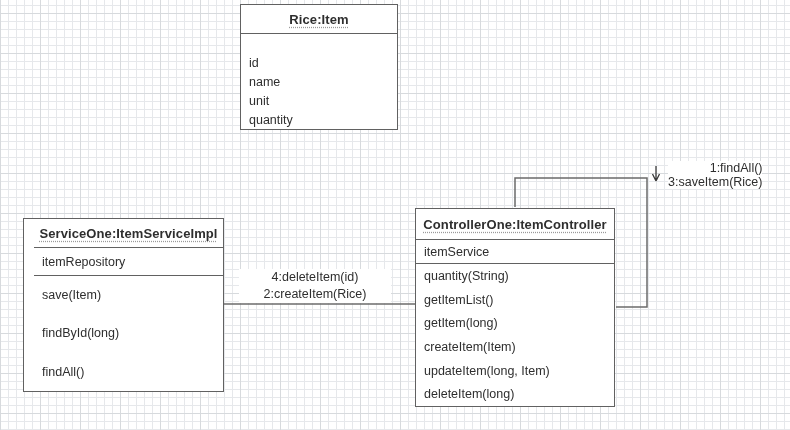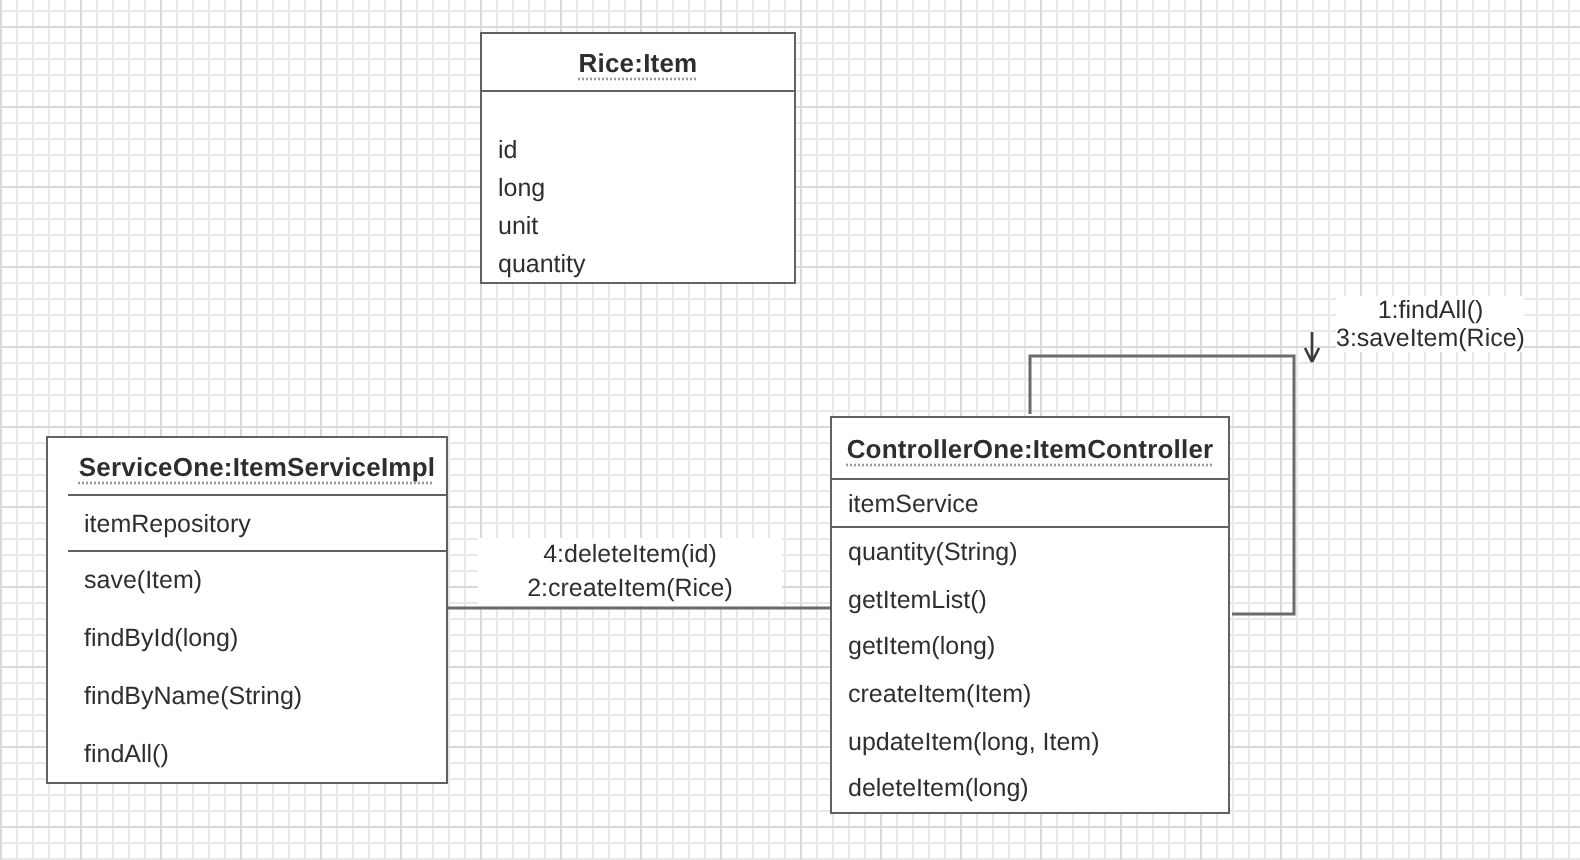--- a/index.html
+++ b/index.html
@@ -39,67 +39,66 @@
     letter-spacing:0.1px;
   }
   .uml-section { display:flex; flex-direction:column; }
   .attr-section { flex:none; border-bottom:1.5px solid #616161; }
   .attr-section.no-border { border-bottom:none; flex:1; }
   .method-section { flex:1; }
   .uml-row {
     flex:1; display:flex; align-items:center;
     padding-left:8px; font-size:12.5px; white-space:nowrap;
   }
-  #box-rice   { left:240px; top:16px;  width:158px; height:126px;gap:19px; }
+  #box-rice   { left:240px; top:4px;  width:158px; height:126px;gap:19px; }
   #box-rice .uml-title { height:28px; }
   #box-service{ left:23px;  top:218px; width:201px; height:174px;padding-left:10px; }
   #box-service .uml-title { height:28px; }
   #box-service .attr-section { height:27px; }
   #box-controller { left:415px; top:208px; width:200px; height:199px; }
   #box-controller .uml-title { height:30px;text-align:right; }
   #box-controller .attr-section { height:23px; }
 
   .edge-label {
     position:absolute; z-index:3; background:#ffffff;
     color:#2e2e2e; font-size:12.5px; white-space:nowrap;
   }
   #label-mid  { left:239px; top:257px; width:152px; text-align:center; line-height:17px;margin-top:12px; }
-  #label-loop { left:668px; top:148px; text-align:center; line-height:14px; }
+  #label-loop { left:668px; top:161px; text-align:right; line-height:14px; }
 </style>
 </head>
 <body>
 
 <div id="canvas">
 
   <svg id="connector-layer" width="790" height="430">
     <line x1="224" y1="304" x2="416" y2="304" class="edge"></line>
     <path d="M515,207 L515,178 L647,178 L647,307 L616,307" class="edge"></path>
     <path d="M306,299 H327 M327,299 l-7,-3.5 M327,299 l-7,3.5" class="arrow"></path>
     <path d="M656,166 V181 M656,181 l-3.5,-7 M656,181 l3.5,-7" class="arrow"></path>
   </svg>
 
   <div id="box-rice" class="uml-box">
     <div class="uml-title">Rice:Item</div>
     <div class="uml-section attr-section no-border">
       <div class="uml-row">id</div>
-      <div class="uml-row">long</div>
+      <div class="uml-row">name</div>
       <div class="uml-row">unit</div>
       <div class="uml-row">quantity</div>
     </div>
   </div>
 
   <div id="box-service" class="uml-box">
     <div class="uml-title">ServiceOne:ItemServiceImpl</div>
     <div class="uml-section attr-section">
       <div class="uml-row">itemRepository</div>
     </div>
     <div class="uml-section method-section">
       <div class="uml-row">save(Item)</div>
       <div class="uml-row">findById(long)</div>
-      <div class="uml-row">findByName(String)</div>
       <div class="uml-row">findAll()</div>
     </div>
   </div>
 
   <div id="box-controller" class="uml-box">
     <div class="uml-title">ControllerOne:ItemController</div>
     <div class="uml-section attr-section">
       <div class="uml-row">itemService</div>
     </div>
     <div class="uml-section method-section">

